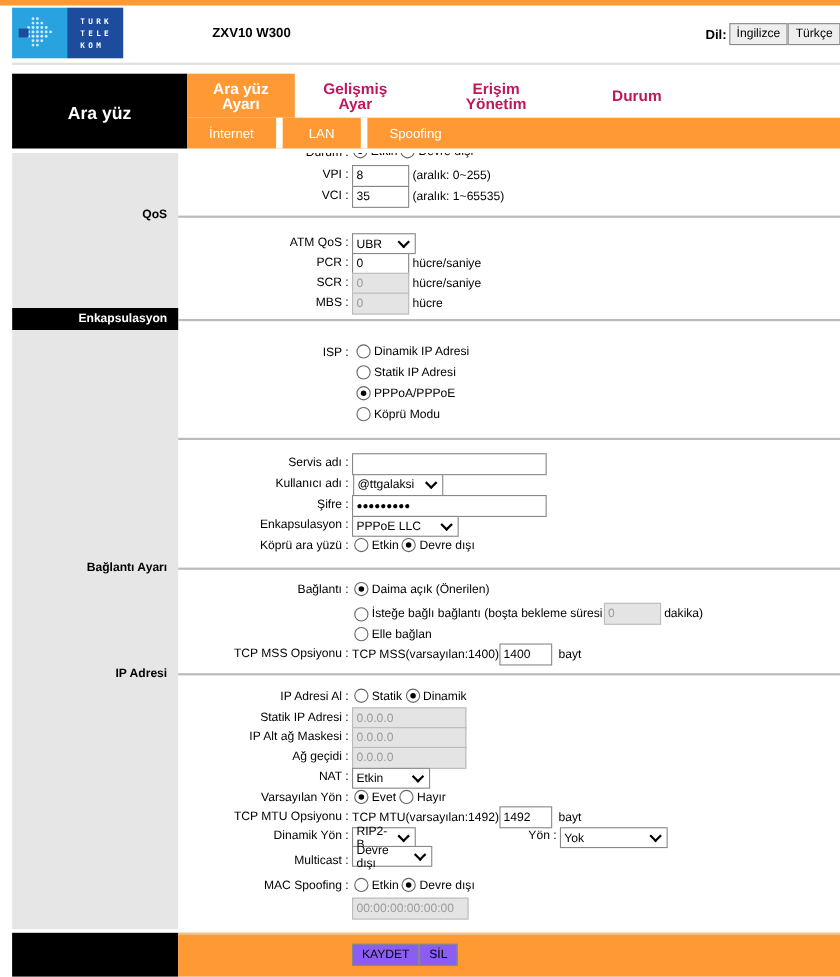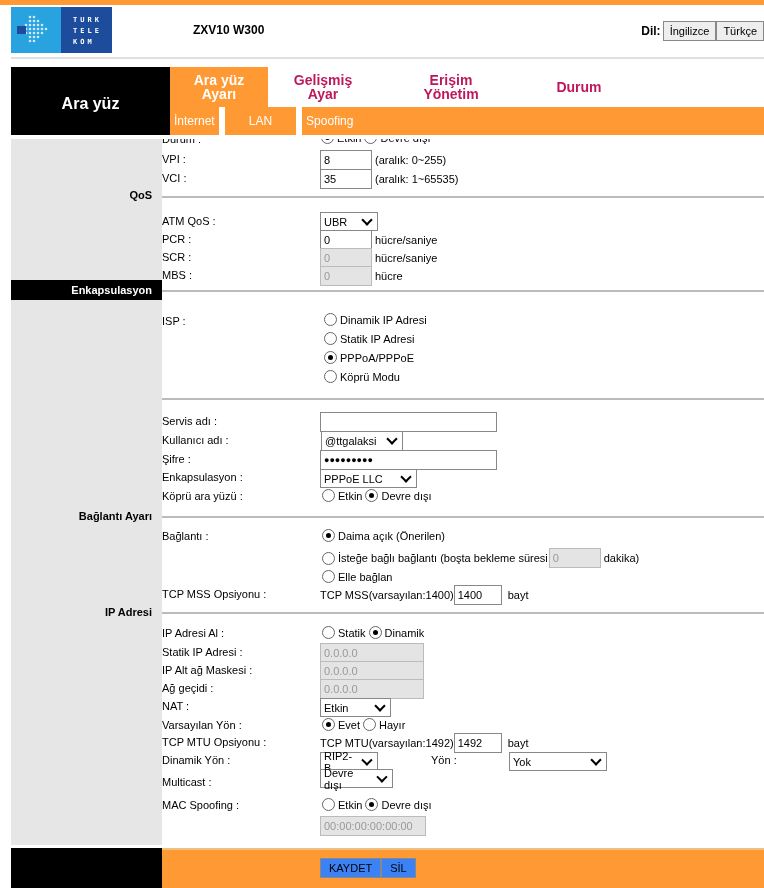--- a/index.html
+++ b/index.html
@@ -16,43 +16,43 @@
   .lang-label { font-weight: bold; font-size: 12px; margin-right: 2px; }
   .lang-btn { height: 20px; padding: 0 6px; border: 1px solid #888; background: #eee; font-size: 11px; line-height: 18px; font-family: "Liberation Sans", sans-serif; cursor: pointer; }
   .hsep { position: absolute; left: 11px; top: 57px; width: 753px; height: 2px; background: #e0e0e0; }
 
   .nav { position: absolute; left: 11px; top: 67px; width: 753px; height: 68px; }
   .nav-title { position: absolute; left: 0; top: 0; width: 159px; height: 68px; background: #000; color: #fff; font-size: 16px; font-weight: bold; display: flex; align-items: center; justify-content: center; padding-top: 6px; }
   .nav-tabs { position: absolute; left: 159px; top: 0; width: 594px; height: 40px; display: flex; }
   .tab { height: 40px; color: #be185d; font-weight: bold; font-size: 14px; text-align: center; display: flex; align-items: center; justify-content: center; line-height: 14px; cursor: pointer; }
   .tab.active { background: #ff9933; color: #fff; }
   .subnav { position: absolute; left: 159px; top: 40px; width: 594px; height: 28px; background: #ff9933; display: flex; align-items: center; }
-  .subitem { color: #fff; font-size: 12px; padding: 0 4px; height: 28px; line-height: 28px; border-right: 6px solid #fff; cursor: pointer; }
+  .subitem { color: #fff; font-size: 12px; padding: 0 20px; height: 28px; line-height: 28px; border-right: 6px solid #fff; cursor: pointer; }
   .subitem:last-child { border-right: none; }
 
   .content { position: absolute; left: 11px; top: 139px; width: 753px; height: 706px; overflow: hidden; }
   .leftcol { position: absolute; left: 0; top: 0; width: 151px; height: 706px; background: #e6e6e6; }
   .sec-label { position: absolute; left: 0; width: 151px; text-align: right; padding-right: 10px; font-weight: bold; font-size: 11px; }
   .sec-label.black { background: #000; color: #fff; height: 20px; line-height: 20px; }
   .sec-line { position: absolute; left: 151px; right: 0; height: 2px; background: #bbb; }
 
   .row { position: absolute; display: flex; align-items: center; font-size: 11px; }
-  .lbl { position: absolute; font-size: 11px; }
+  .lbl { position: absolute; text-align: right; font-size: 11px; }
   .inp { height: 20px; border: 1px solid #888; background: #fff; font-size: 11px; padding: 0 3px; font-family: "Liberation Sans", sans-serif; line-height: 18px; }
   .inp.dis { background: #e4e4e4; color: #999; border-color: #bbb; }
   .sel { height: 19px; border: 1px solid #888; background: #fff; font-size: 11px; padding: 0 3px; display: flex; align-items: center; justify-content: space-between; font-family: "Liberation Sans", sans-serif; }
   .chev { width: 8px; height: 8px; border-right: 2px solid #000; border-bottom: 2px solid #000; transform: rotate(45deg); margin: -4px 3px 0 6px; }
   .radio { width: 13px; height: 13px; border: 1px solid #666; border-radius: 50%; background: #fff; display: inline-block; position: relative; margin-right: 3px; vertical-align: middle; }
   .radio.on::after { content: ""; position: absolute; left: 3px; top: 3px; width: 5px; height: 5px; border-radius: 50%; background: #000; }
   .unit { margin-left: 3px; font-size: 11px; }
 
   .footer { position: absolute; left: 11px; top: 848px; width: 753px; height: 40px; }
   .footer-left { position: absolute; left: 0; top: 0; width: 151px; height: 40px; background: #000; }
   .footer-right { position: absolute; left: 151px; top: 0; right: 0; height: 40px; background: #ff9933; border-top: 2px solid #f0c080; }
-  .btn { height: 20px; padding: 0 8px; border: 1px solid #888; background: #3b82f6; font-size: 11px; font-family: "Liberation Sans", sans-serif; line-height: 18px; cursor: pointer; }
+  .btn { height: 20px; padding: 0 8px; border: 1px solid #888; background: #8b5cf6; font-size: 11px; font-family: "Liberation Sans", sans-serif; line-height: 18px; cursor: pointer; }
 </style>
 </head>
 <body>
 
 <div class="topbar"></div>
 
 <div class="header">
   <div class="logo">
     <div class="logo-arrow">
       <svg width="50" height="46" viewBox="0 0 50 46">

